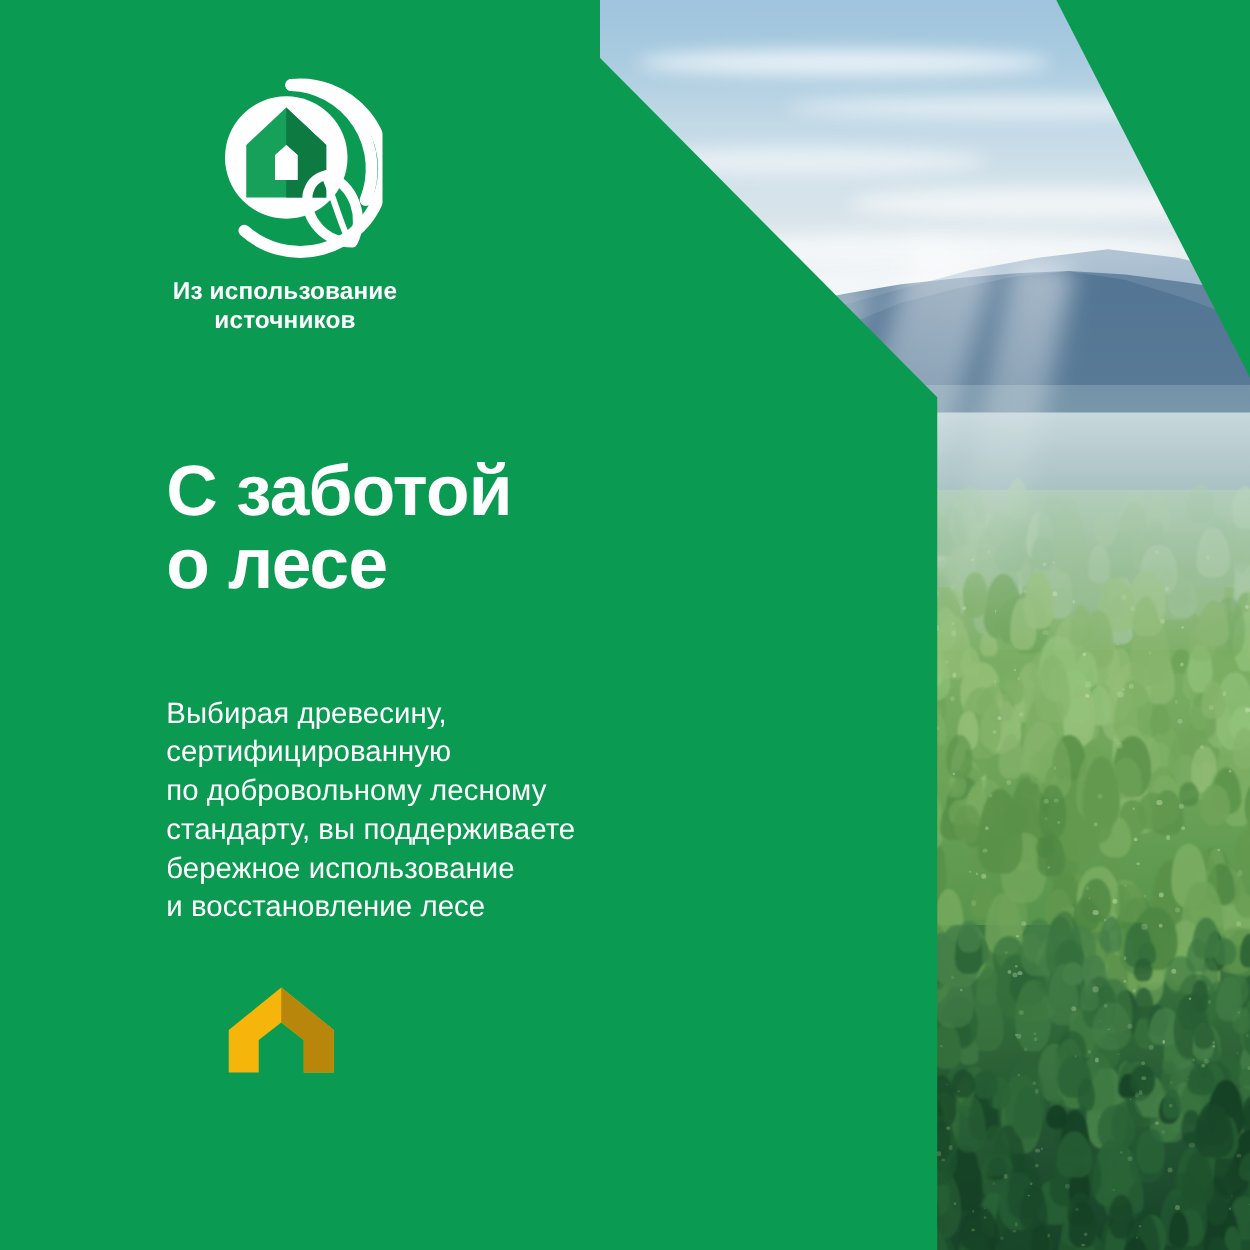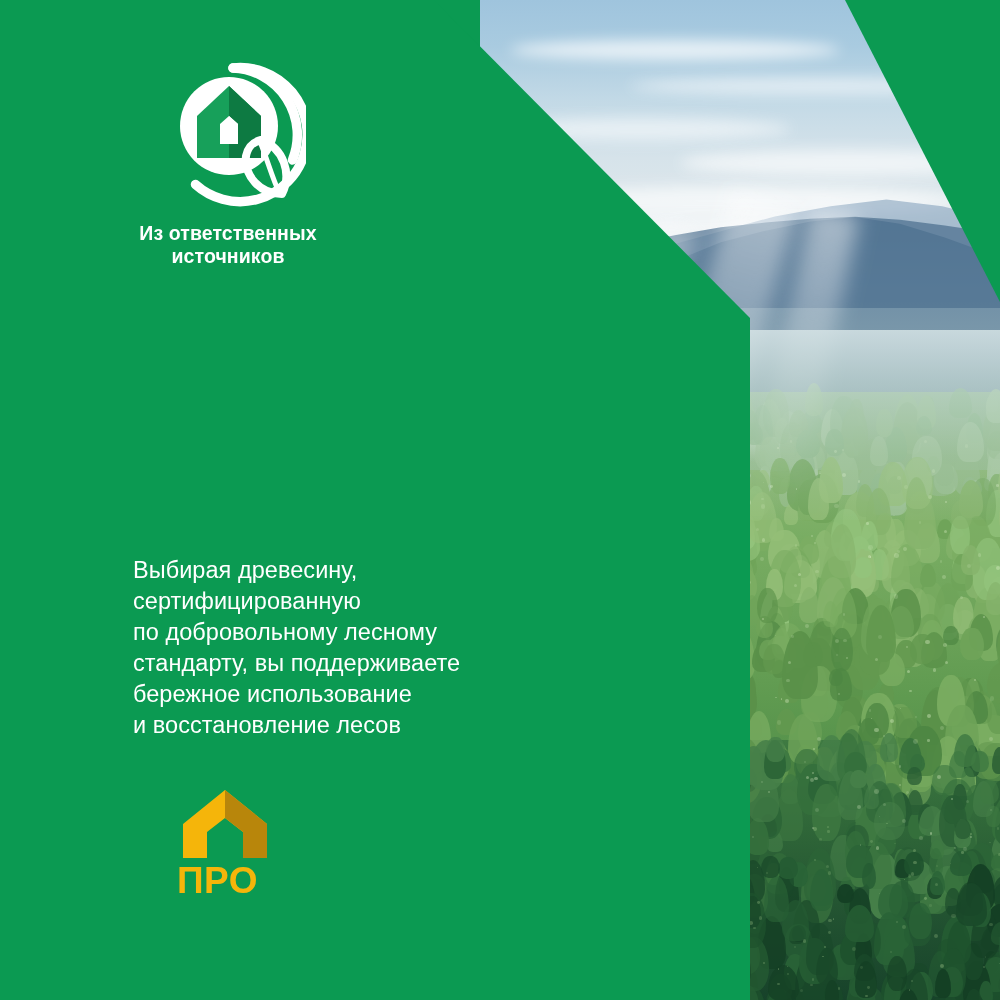--- a/index.html
+++ b/index.html
@@ -1813,45 +1813,46 @@
 
           <path d="M60 62 L78 62 L78 82 L60 82 Z" fill="#ffffff"></path>
           <path d="M69 54 L78 62 L78 82 L69 82 Z" fill="#ffffff"></path>
 
           <path d="M60 62 L69 54 L78 62 Z" fill="#ffffff"></path>
 
           <path d="M101 78 C124 86 132 112 122 132 C100 132 84 114 86 94 C88 84 93 80 101 78 Z" fill="none" stroke="#ffffff" stroke-width="8" stroke-linejoin="round"></path>
           <path d="M101 82 C108 100 113 118 119 130" fill="none" stroke="#ffffff" stroke-width="5" stroke-linecap="round"></path>
         </svg>
       </div>
-      <div class="badge-caption">Из ответственных
+      <div class="badge-caption">Из использование
 источников</div>
     </div>
 
+    <h1 class="headline">С заботой
+о лесе</h1>
 
     <p class="body-copy">Выбирая древесину,
 сертифицированную
 по добровольному лесному
 стандарту, вы поддерживаете
 бережное использование
-и восстановление лесов</p>
+и восстановление лесе</p>
 
     <div class="brand">
       <div class="brand-mark">
         <svg viewBox="0 0 88 72" width="88" height="72" aria-hidden="true">
 
           <path d="M44 2 L86 36 L86 70 L2 70 L2 36 Z
                    M44 30 L62 44 L62 70 L26 70 L26 44 Z" fill="#f5b50a" fill-rule="evenodd"></path>
 
           <clipPath id="house-right">
               <rect x="44" y="0" width="44" height="72"></rect>
             </clipPath>
           <g clip-path="url(#house-right)">
             <path d="M44 2 L86 36 L86 70 L2 70 L2 36 Z
                      M44 30 L62 44 L62 70 L26 70 L26 44 Z" fill="#b8860b" fill-rule="evenodd"></path>
           </g>
         </svg>
       </div>
-      <div class="brand-sub">ПРО</div>
     </div>
 
   </div>
 </div>
 
 </body></html>

